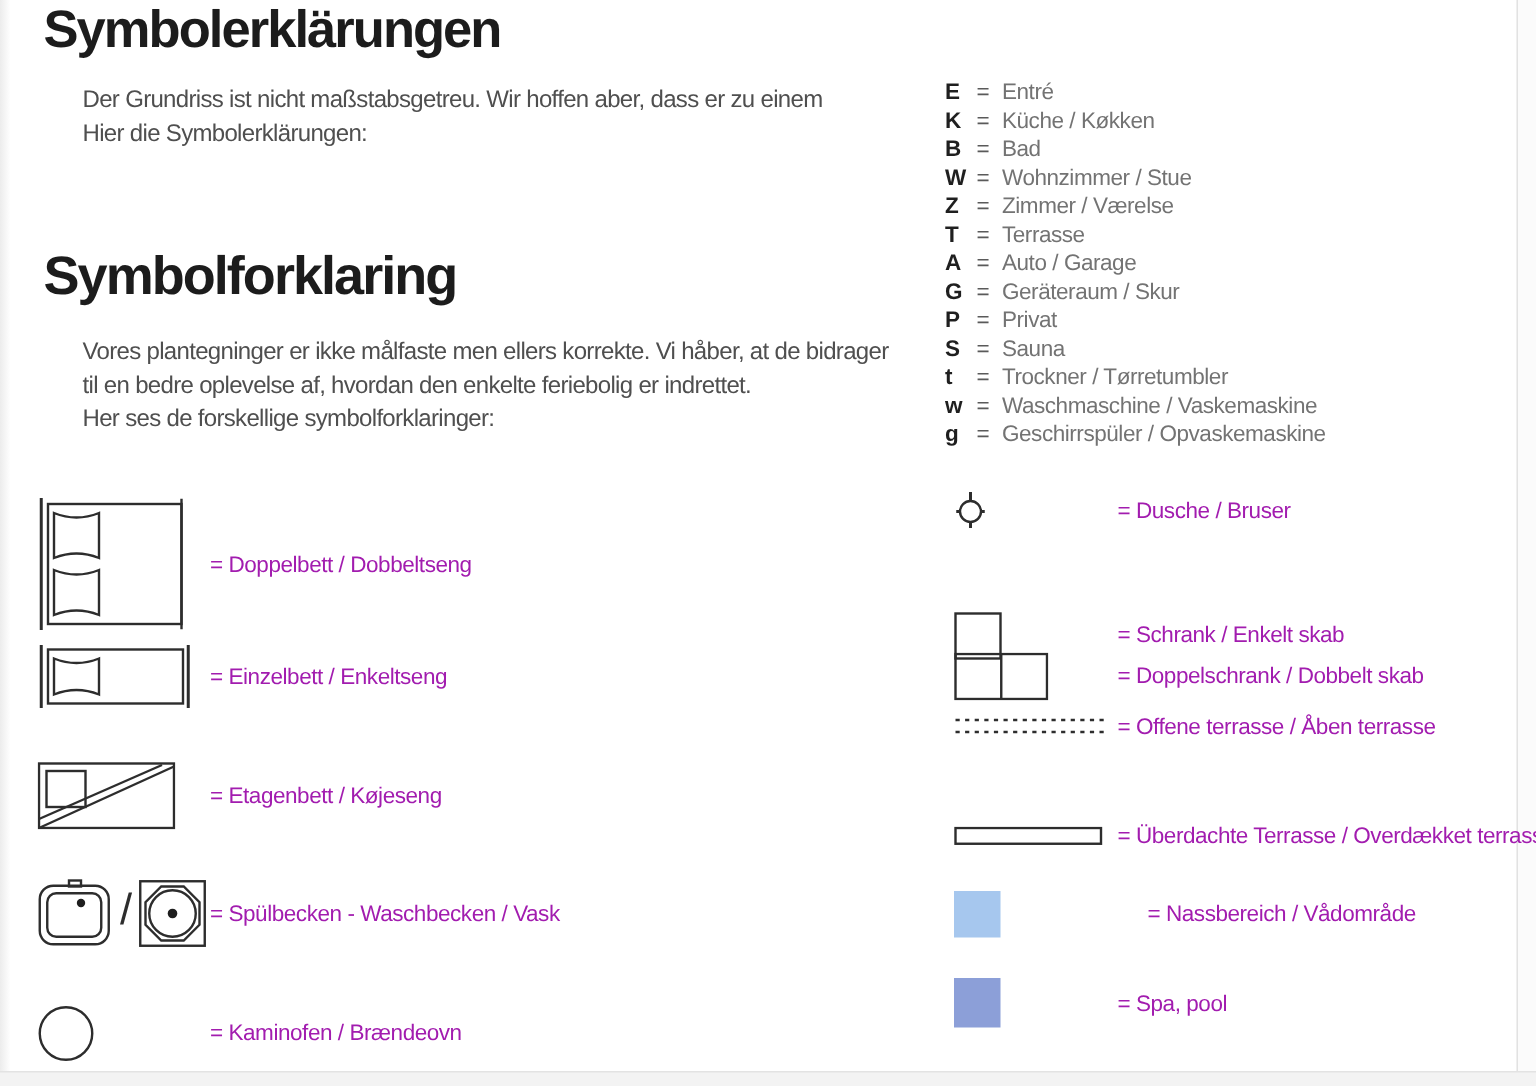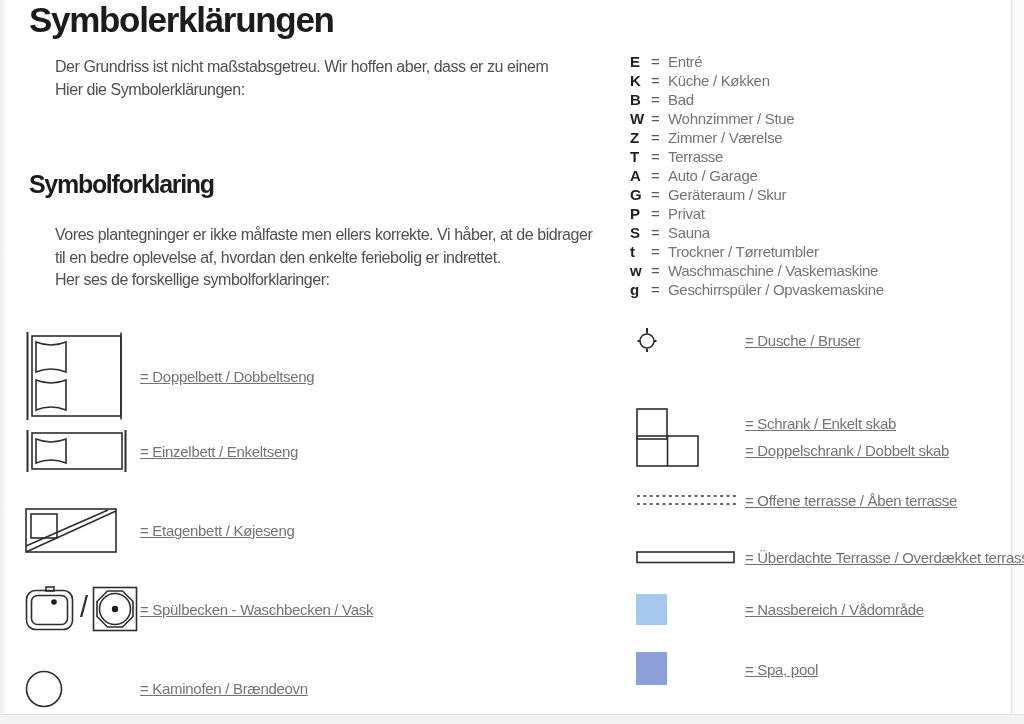--- a/index.html
+++ b/index.html
@@ -12,58 +12,58 @@
   #doc{position:absolute;inset:0;background:#fff;}
   .edge-left{position:absolute;left:0;top:0;width:7px;height:724px;
     background:linear-gradient(to right,#ececec,rgba(255,255,255,0));}
   .edge-right{position:absolute;left:1011px;top:0;width:13px;height:724px;
     background:#fbfbfb;border-left:1px solid #e2e2e2;}
   .edge-bottom{position:absolute;left:0;top:714px;width:1024px;height:10px;
     background:#f3f3f3;border-top:1px solid #e3e3e3;}
 
   .h1,.h2{margin:0;font-weight:600;color:#1c1c1c;letter-spacing:-1.3px;}
   .h1{position:absolute;left:29px;top:-2px;font-size:35px;line-height:44px;}
-  .h2{position:absolute;left:29px;top:162px;font-size:25px;line-height:44px;}
+  .h2{position:absolute;left:29px;top:162px;font-size:36px;line-height:44px;}
 
   .intro{position:absolute;left:30px;font-size:16px;line-height:22.5px;
     letter-spacing:-0.45px;color:#4f4f4f;white-space:nowrap;margin-left:25px;}
   .intro-de{top:56px;}
   .intro-da{top:224px;}
 
   .abbr{position:absolute;left:630px;top:52px;}
   .abbr-row{display:flex;height:19px;align-items:center;font-size:15px;letter-spacing:-0.3px;}
   .abbr-letter{width:21px;font-weight:bold;color:#1f1f1f;}
   .abbr-eq{width:17px;color:#5a5a5a;}
   .abbr-text{color:#737373;white-space:nowrap;}
 
   .symrow{position:absolute;display:flex;align-items:center;}
   .lrow{left:25px;}
   .rrow{left:636px;}
   .lrow .slot{width:115px;display:flex;align-items:center;flex:0 0 auto;}
   .rrow .slot{width:109px;display:flex;align-items:center;flex:0 0 auto;}
-  .symlabel{font-size:15px;letter-spacing:-0.3px;color:#737373;white-space:nowrap;text-decoration:underline;}
+  .symlabel{font-size:15px;letter-spacing:-0.3px;color:#a21caf;white-space:nowrap;}
   .slash{font-size:29px;font-weight:300;color:#2d2d2d;margin:0 4px 4px 5px;}
 
   svg{display:block;}
   svg .st{fill:none;stroke:#2d2d2d;stroke-width:1.6;}
   svg .st2{fill:none;stroke:#2d2d2d;stroke-width:2;}
   svg .fl{fill:#1e1e1e;stroke:none;}
 
   
   .lrow.r1{top:332px;height:88px;}
   .lrow.r2{top:430px;height:42px;}
   .lrow.r3{top:508px;height:45px;}
   .lrow.r4{top:585px;height:48px;}
   .lrow.r5{top:670px;height:37px;text-align:right;}
   .rrow.q1{top:329px;height:22px;}
   .rrow.q2{top:380px;height:31px;margin-top:28px;}
   .rrow.q3{top:435px;height:31px;}
-  .rrow.q4{top:492px;height:16px;text-align:center;}
+  .rrow.q4{top:476px;height:16px;text-align:center;}
   .rrow.q5{top:551px;height:13px;}
-  .rrow.q6{top:594px;height:31px;}
+  .rrow.q6{top:594px;height:31px;gap:20px;}
   .rrow.q7{top:652px;height:34px;}
 </style>
 </head>
 <body>
 
 <div id="doc">
 
   <div class="edge-left"></div>
   <div class="edge-right"></div>
   <div class="edge-bottom"></div>

